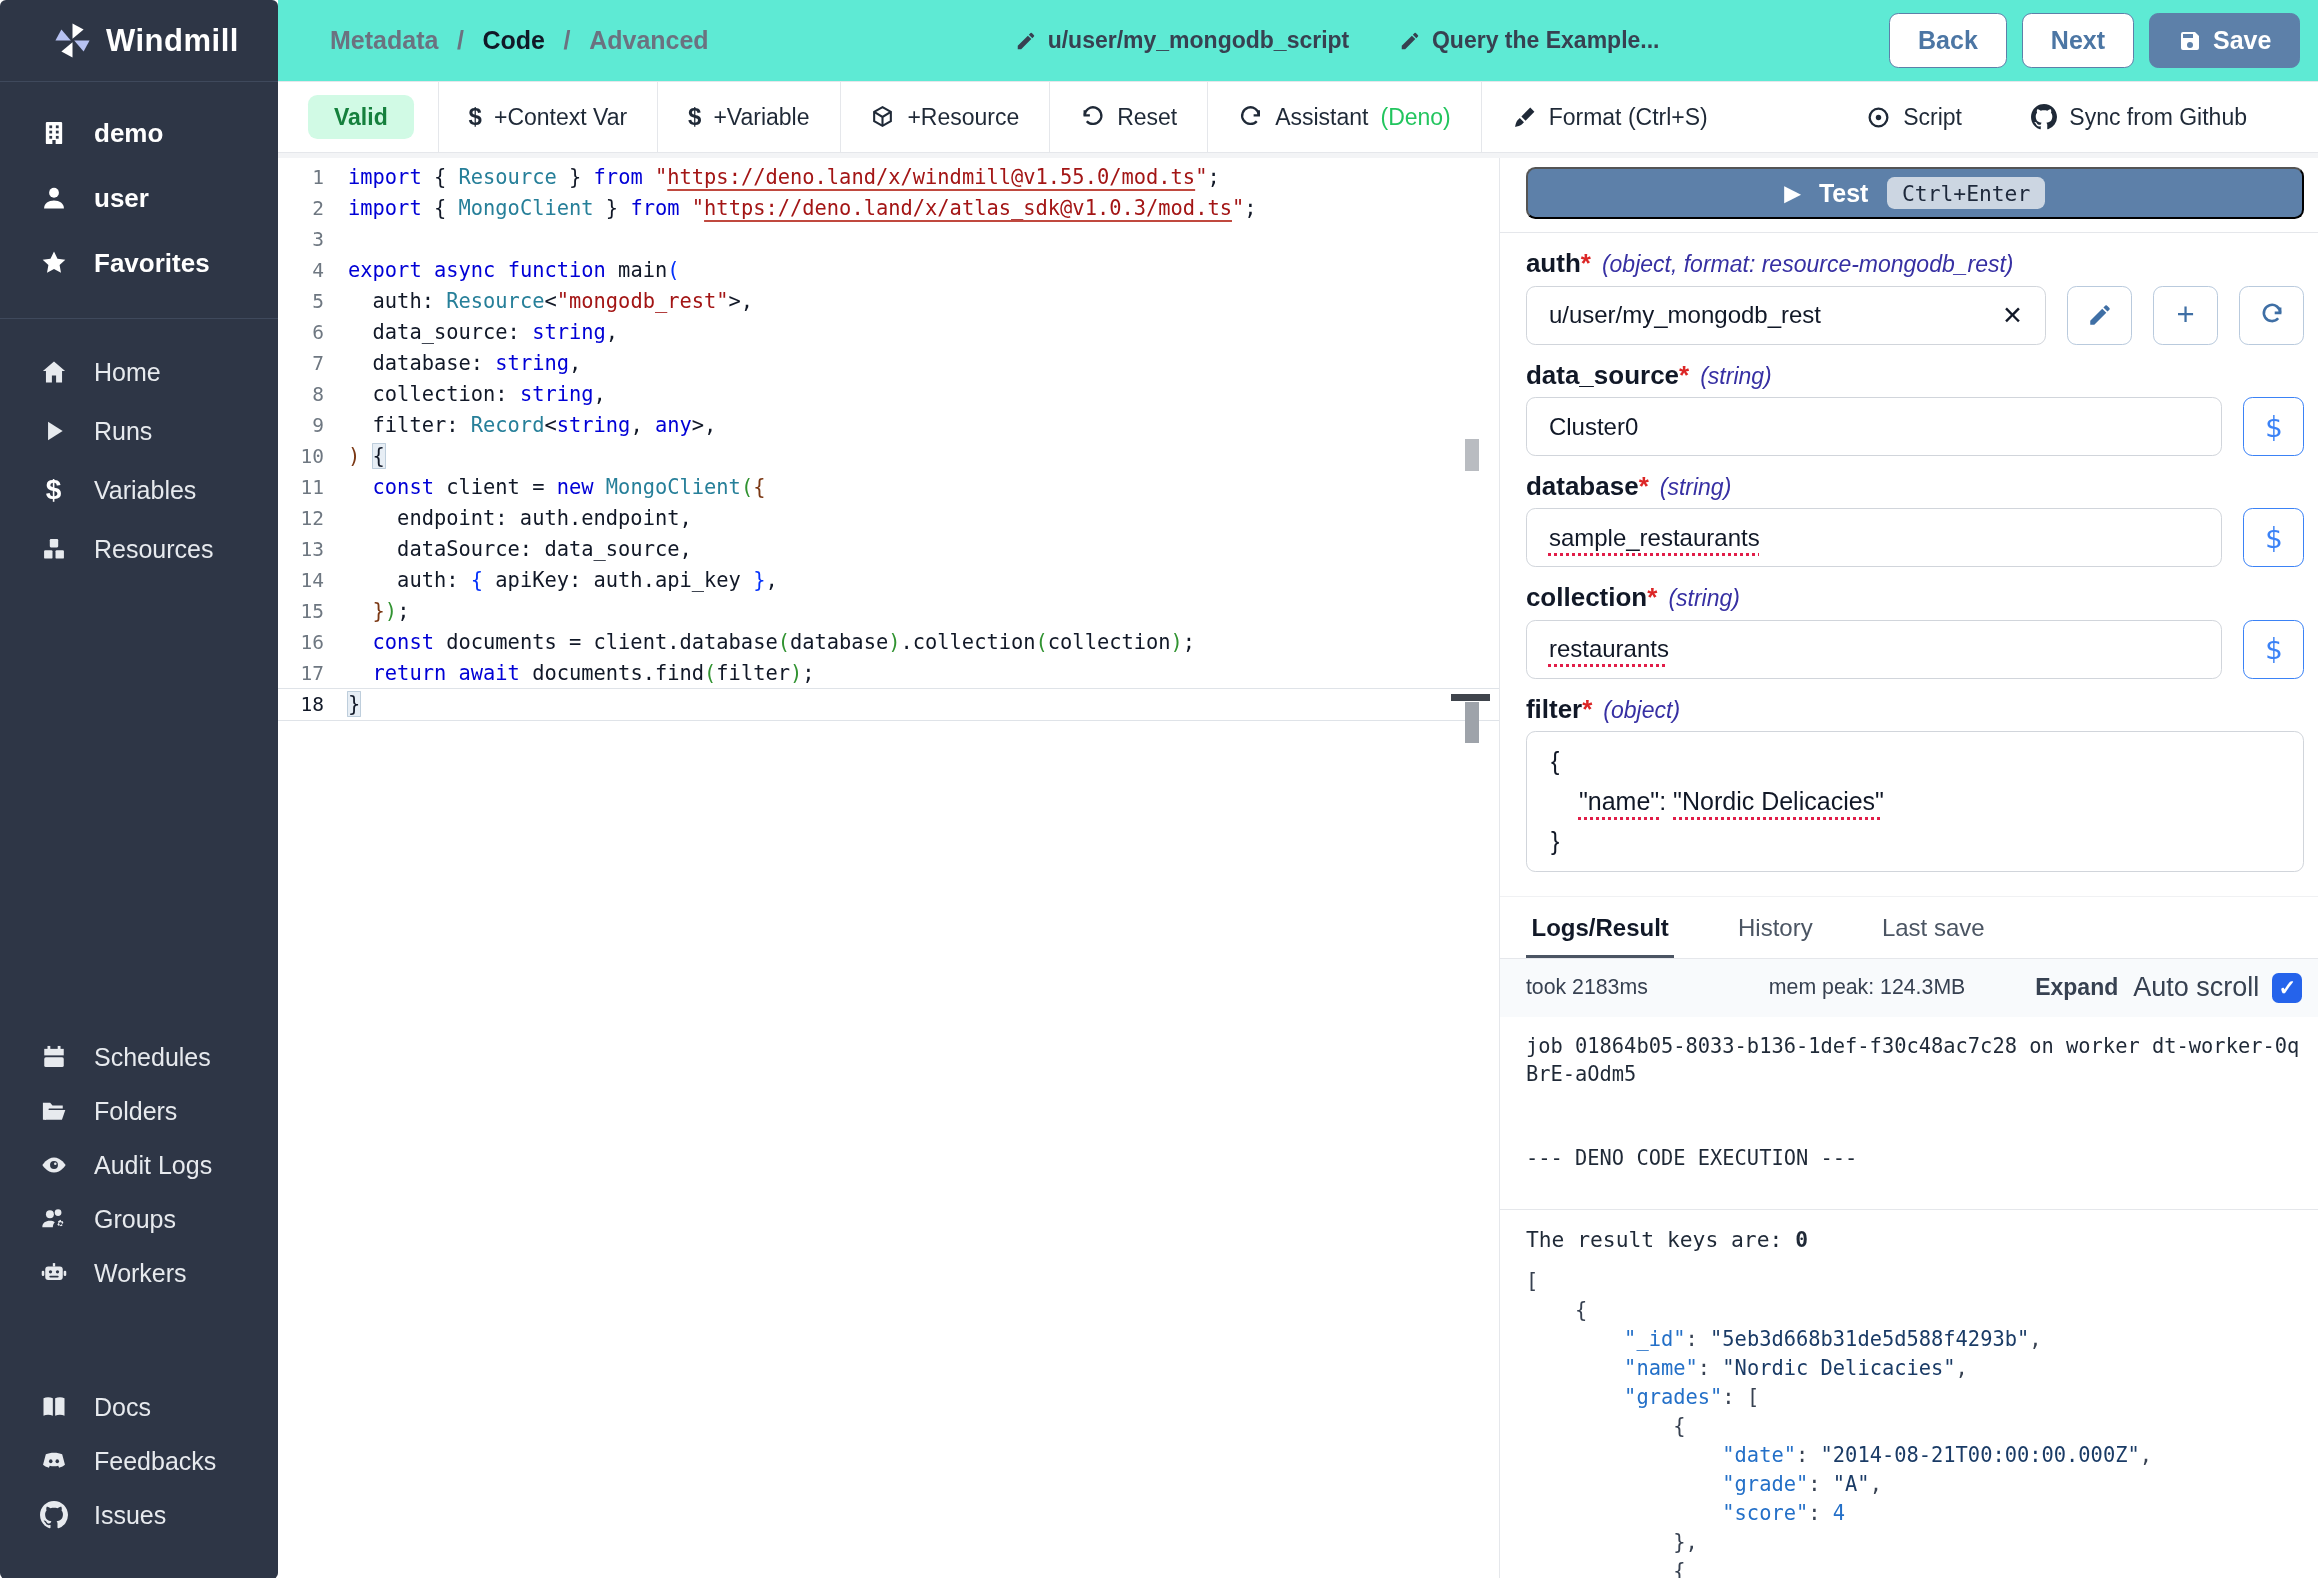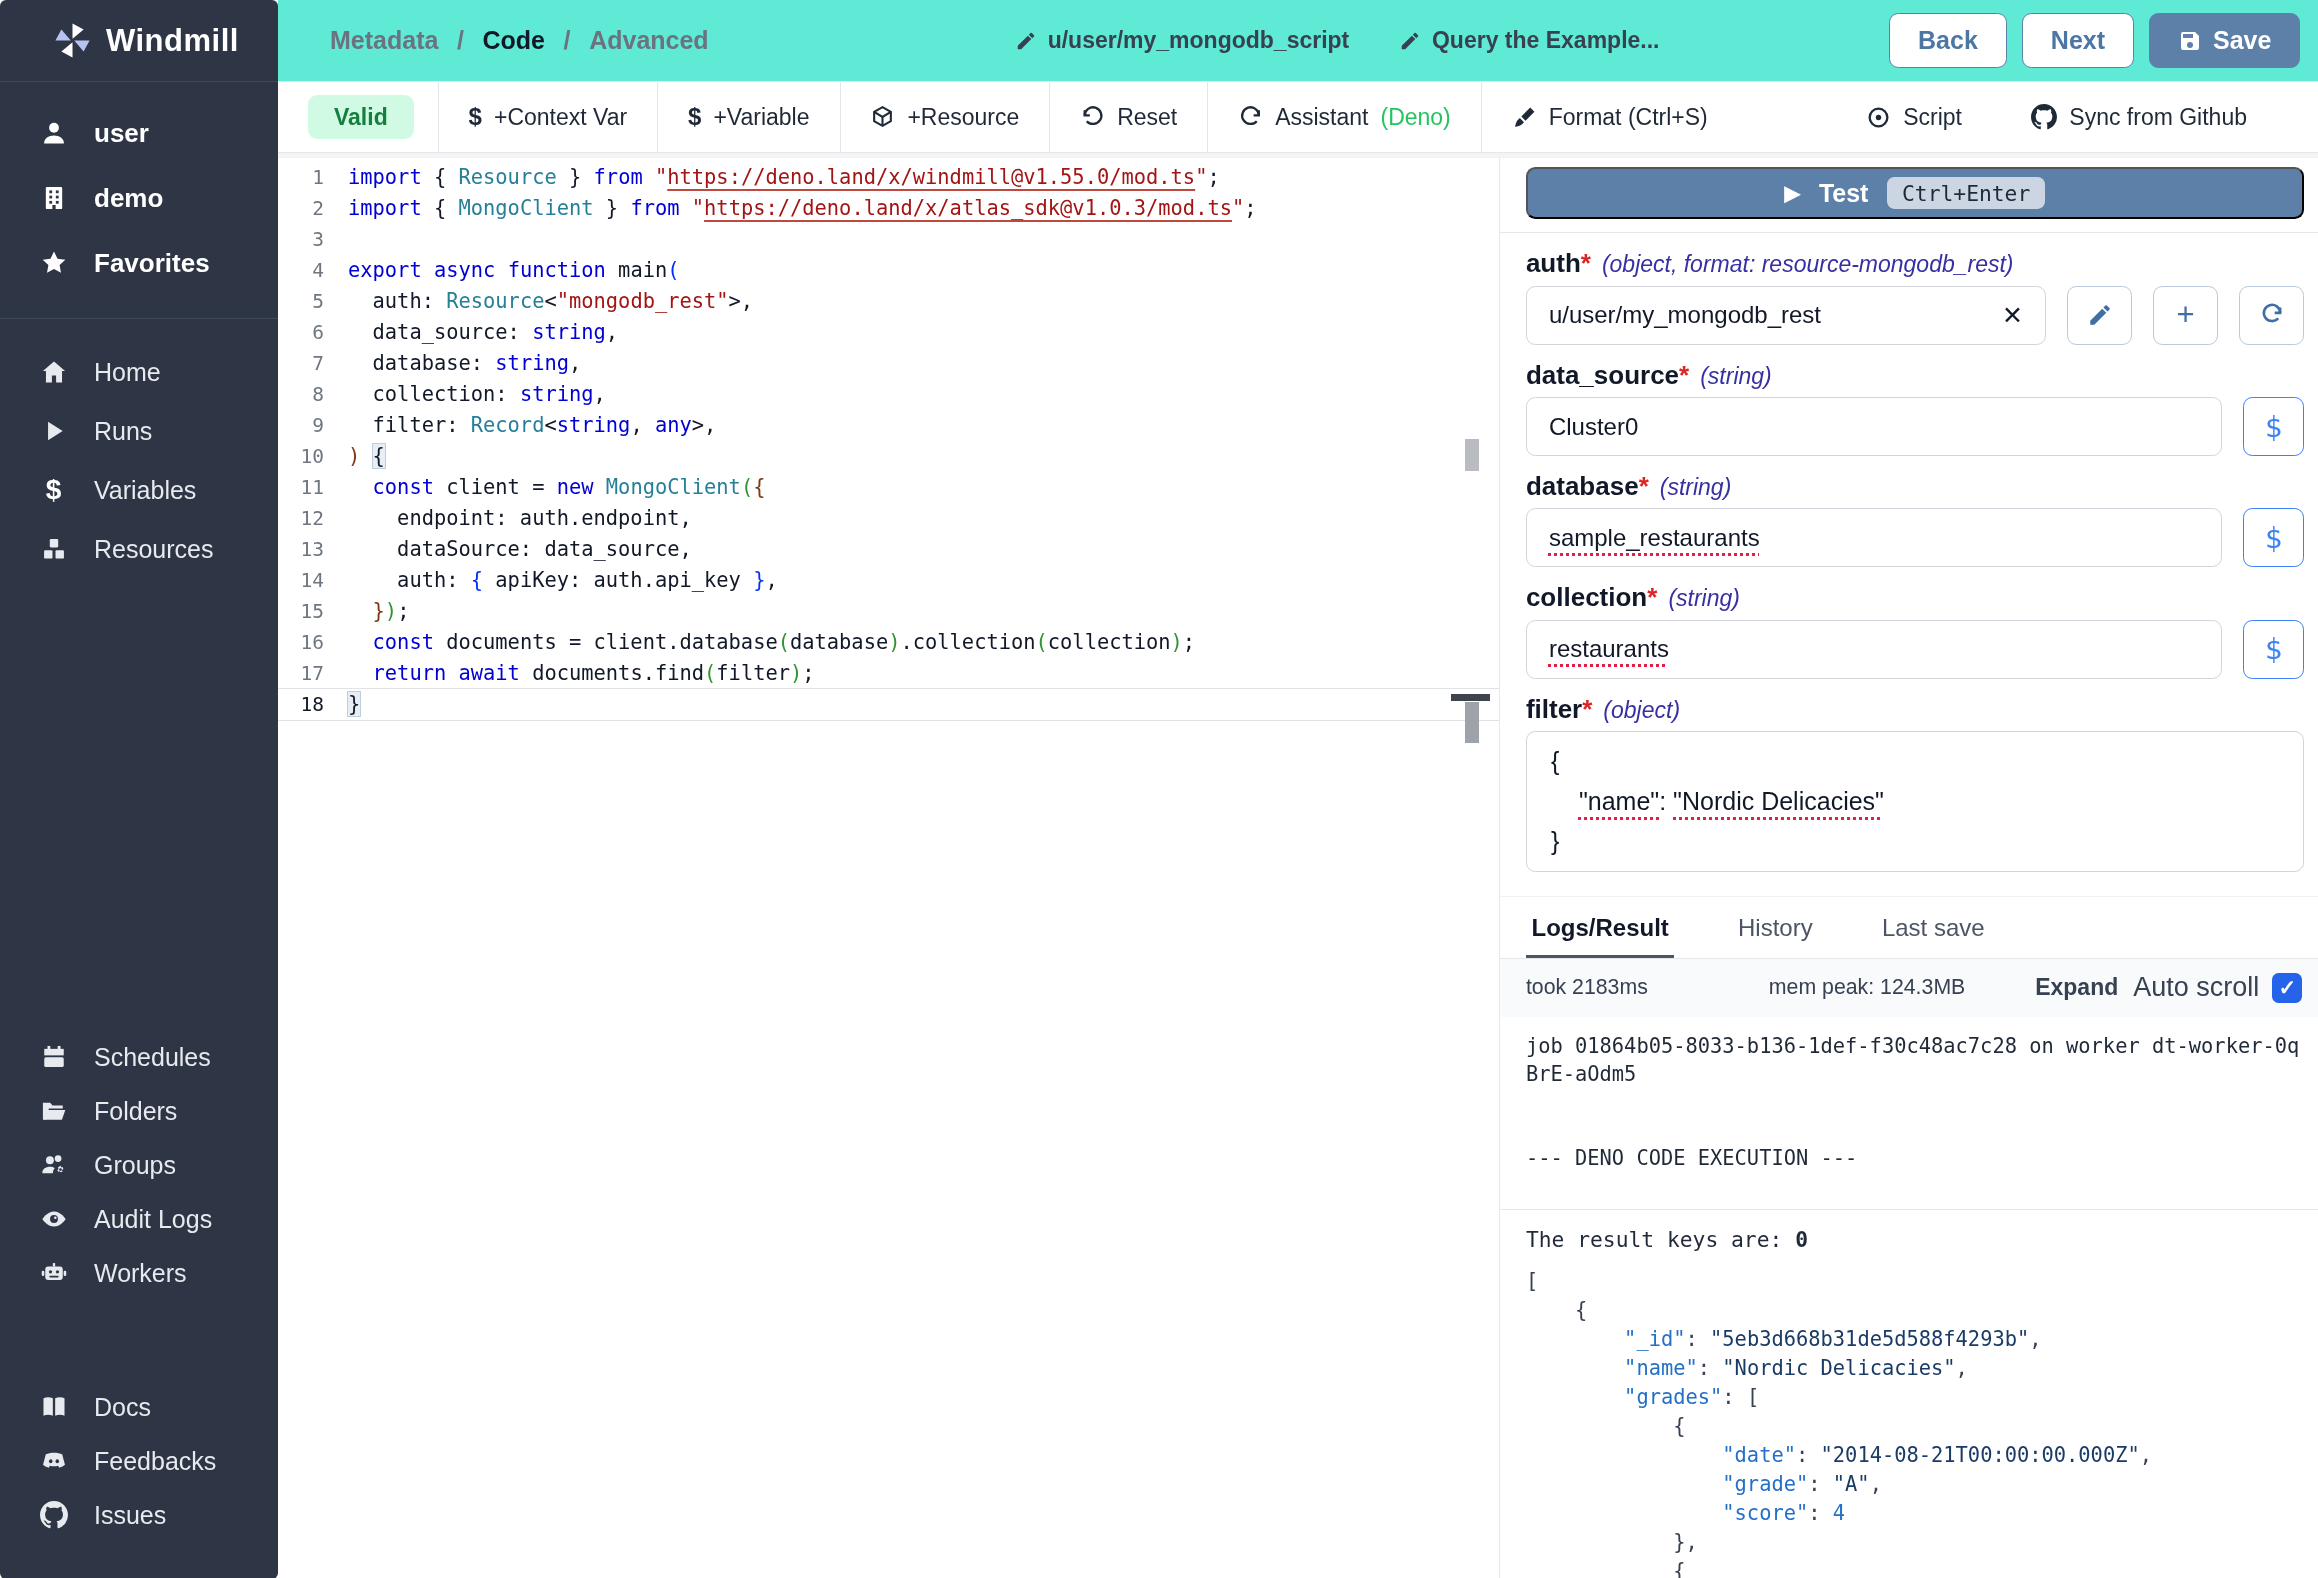--- a/index.html
+++ b/index.html
@@ -126,46 +126,46 @@
             <path d="M22 24 L4 24 L11 11 Z" fill="#b7c2f2"></path>
           </g>
         </svg>
       </span>
       <span class="logo-text">Windmill</span>
     </div>
     <div class="side-group group-workspace" id="ws-items">
         <div class="side-item">
           <span class="s-icon">
             <svg width="28" height="28" viewBox="0 0 24 24" fill="#fff">
-              <circle cx="12" cy="7.5" r="4.2"></circle>
-              <path d="M3.5 21c0-4.4 3.8-6.8 8.5-6.8s8.5 2.4 8.5 6.8z"></path>
-            </svg>
-          </span>
-          <span>user</span>
-        </div>
-        <div class="side-item">
-          <span class="s-icon">
-            <svg width="28" height="28" viewBox="0 0 24 24" fill="#fff">
               <rect x="5" y="2.5" width="14" height="19" rx="1"></rect>
               <g fill="#2e3646">
                 <rect x="8" y="5.5" width="2.4" height="2.4"></rect>
                 <rect x="13.6" y="5.5" width="2.4" height="2.4"></rect>
                 <rect x="8" y="10" width="2.4" height="2.4"></rect>
                 <rect x="13.6" y="10" width="2.4" height="2.4"></rect>
                 <rect x="8" y="14.5" width="2.4" height="2.4"></rect>
                 <rect x="13.6" y="14.5" width="2.4" height="2.4"></rect>
                 <rect x="10.6" y="18" width="2.8" height="3.5"></rect>
               </g>
             </svg>
           </span>
           <span>demo</span>
         </div>
         <div class="side-item">
           <span class="s-icon">
             <svg width="28" height="28" viewBox="0 0 24 24" fill="#fff">
+              <circle cx="12" cy="7.5" r="4.2"></circle>
+              <path d="M3.5 21c0-4.4 3.8-6.8 8.5-6.8s8.5 2.4 8.5 6.8z"></path>
+            </svg>
+          </span>
+          <span>user</span>
+        </div>
+        <div class="side-item">
+          <span class="s-icon">
+            <svg width="28" height="28" viewBox="0 0 24 24" fill="#fff">
               <path d="M12 2.2l3 6.1 6.7.9-4.9 4.6 1.2 6.6-6-3.2-6 3.2 1.2-6.6L2.3 9.2l6.7-.9z"></path>
             </svg>
           </span>
           <span>Favorites</span>
         </div>
       </div>
     <div class="side-divider"></div>
     <div class="side-group group-menu" id="menu-items">
         <div class="side-item">
           <span class="s-icon">
@@ -217,37 +217,37 @@
             <svg width="28" height="28" viewBox="0 0 24 24" fill="#e7eaee">
               <path d="M2.5 5h6.2l2 2.2h8.8v2.6H7.6L5 19.5H2.5z"></path>
               <path d="M6.7 11.2h15l-2.9 8.3H3.8z"></path>
             </svg>
           </span>
           <span>Folders</span>
         </div>
         <div class="side-item">
           <span class="s-icon">
             <svg width="28" height="28" viewBox="0 0 24 24" fill="#e7eaee">
+              <path d="M12 5.5c6 0 10 6.5 10 6.5s-4 6.5-10 6.5S2 12 2 12s4-6.5 10-6.5z"></path>
+              <circle cx="12" cy="12" r="3.4" fill="#2e3646"></circle>
+              <circle cx="13.1" cy="11" r="1.1" fill="#e7eaee"></circle>
+            </svg>
+          </span>
+          <span>Audit Logs</span>
+        </div>
+        <div class="side-item">
+          <span class="s-icon">
+            <svg width="28" height="28" viewBox="0 0 24 24" fill="#e7eaee">
               <circle cx="8.5" cy="8" r="3.4"></circle>
               <path d="M2 19c0-3.5 2.9-5.4 6.5-5.4 1.6 0 3 .4 4.2 1.1-1.1 1.1-1.7 2.6-1.7 4.3zM15.5 9.4a2.9 2.9 0 1 0 0-5.8 2.9 2.9 0 0 0 0 5.8z"></path>
               <path d="M17.8 12.6l.4 1.3 1.4.1.4 1.5-1.1.8.3 1.4-1.4.6-.9-1-1.3.4-.7-1.3 1-.9-.5-1.3 1.1-.9z"></path>
               <circle cx="17.6" cy="15.9" r="1.2" fill="#2e3646"></circle>
             </svg>
           </span>
           <span>Groups</span>
-        </div>
-        <div class="side-item">
-          <span class="s-icon">
-            <svg width="28" height="28" viewBox="0 0 24 24" fill="#e7eaee">
-              <path d="M12 5.5c6 0 10 6.5 10 6.5s-4 6.5-10 6.5S2 12 2 12s4-6.5 10-6.5z"></path>
-              <circle cx="12" cy="12" r="3.4" fill="#2e3646"></circle>
-              <circle cx="13.1" cy="11" r="1.1" fill="#e7eaee"></circle>
-            </svg>
-          </span>
-          <span>Audit Logs</span>
         </div>
         <div class="side-item">
           <span class="s-icon">
             <svg width="28" height="28" viewBox="0 0 24 24" fill="#e7eaee">
               <rect x="11" y="3.5" width="2" height="3"></rect>
               <rect x="4.5" y="6.5" width="15" height="11.5" rx="2.5"></rect>
               <rect x="1.5" y="10" width="2.2" height="4.5" rx="1"></rect>
               <rect x="20.3" y="10" width="2.2" height="4.5" rx="1"></rect>
               <circle cx="9" cy="11" r="1.4" fill="#2e3646"></circle>
               <circle cx="15" cy="11" r="1.4" fill="#2e3646"></circle>

